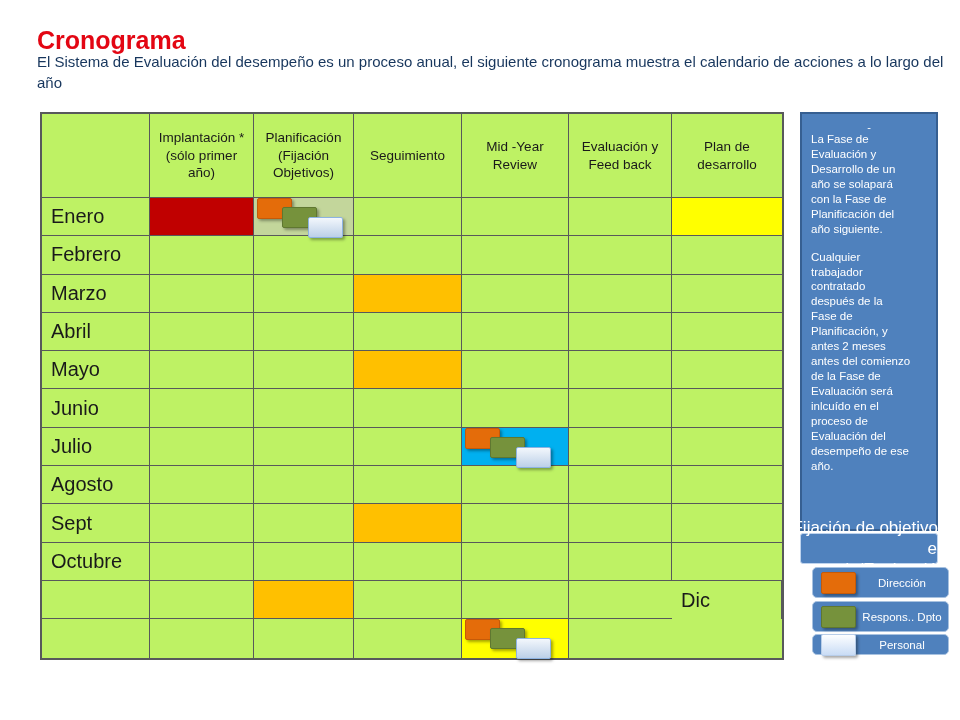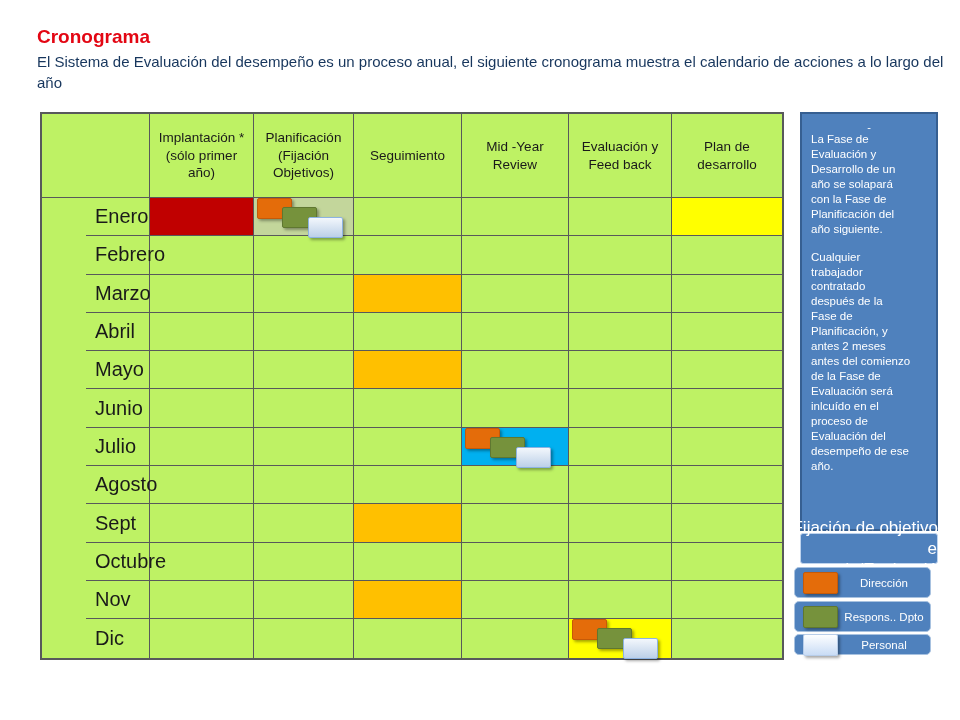--- a/index.html
+++ b/index.html
@@ -1,54 +1,54 @@
 <!DOCTYPE html>
 <html><head>
 <meta charset="utf-8">
 <style>
   html,body{margin:0;padding:0;background:#ffffff;}
   .slide{position:relative;width:960px;height:720px;background:#ffffff;overflow:hidden;
          font-family:"Liberation Sans", sans-serif;}
 
   
-  .title{position:absolute;left:37px;top:26px;font-size:19px;font-weight:bold;color:#E30613;}
+  .title{position:absolute;left:37px;top:26px;font-size:25px;font-weight:bold;color:#E30613;}
   .subtitle{position:absolute;left:37px;top:51px;width:908px;font-size:15px;line-height:1.42;color:#17365D;}
 
   
   .sched{position:absolute;left:40px;top:112px;display:grid;
          grid-template-columns:108px 104px 100px 108px 107px 103px 110px;
          grid-template-rows:84px repeat(12,38.3px);
          border:2px solid #58595B;background:#bef264;}
   .cell{position:relative;border-right:1.5px solid #58595B;border-bottom:1.5px solid #58595B;
         box-sizing:border-box;overflow:visible;}
   .cell.last-col{border-right:none;}
   .cell.last-row{border-bottom:none;}
   .hcell{display:flex;align-items:center;justify-content:center;text-align:center;
          font-size:13.5px;line-height:1.3;color:#1A1A1A;padding:2px 6px;}
-  .mcell{display:flex;align-items:center;font-size:20px;color:#1A1A1A;padding-left:9px;margin-left:44px;}
+  .mcell{display:flex;align-items:center;font-size:20px;color:#1A1A1A;padding-left:9px;}
 
   
   .cascade{position:absolute;left:0;top:0;width:100%;height:100%;}
   .cas{position:absolute;width:33px;height:19px;border-radius:2px;
        box-shadow:2px 2px 3px rgba(0,0,0,0.35);}
   .cas.or{left:3px;top:0;background:#E46C0A;border:1px solid #C55A08;}
   .cas.gr{left:28px;top:9px;background:#76923C;border:1px solid #5F7730;}
   .cas.bl{left:54px;top:19px;background:linear-gradient(#F3F7FC,#BCD0E8);border:1px solid #8DB3E2;}
 
   
   .side-note{position:absolute;left:800px;top:112px;width:138px;height:419px;box-sizing:border-box;
              background:#4F81BD;border:2px solid #365F91;color:#ffffff;
              font-size:11.5px;line-height:1.3;padding:6px 9px;}
   .note-dot{text-align:center;color:#ffffff;font-size:11px;height:12px;}
   .side-note p{margin:0 16px 13px 0;}
   .cascade-box{position:absolute;left:800px;top:533px;width:138px;height:31px;box-sizing:border-box;
                background:#4F81BD;border:1.5px solid #BFD4EE;border-radius:3px;
                display:flex;align-items:center;justify-content:center;text-align:right;
                color:#ffffff;font-size:17px;line-height:1.25;padding:2px;}
-  .legend-row{position:absolute;left:794px;width:137px;box-sizing:border-box;
+  .legend-row{position:absolute;left:812px;width:137px;box-sizing:border-box;
               background:#4F81BD;border:1.5px solid #A8C2E0;border-radius:5px;
               display:flex;align-items:center;padding-left:8px;}
   .legend-row .label{flex:1;text-align:center;color:#ffffff;font-size:11.5px;}
   .swatch{width:33px;height:20px;border-radius:2px;box-shadow:2px 2px 3px rgba(0,0,0,0.35);flex:0 0 auto;}
   .swatch.or{background:#E46C0A;border:1px solid #C55A08;}
   .swatch.gr{background:#76923C;border:1px solid #5F7730;}
   .swatch.bl{background:linear-gradient(#FDFEFF,#C9DCF5);border:1px solid #B7CDE9;}
   .lg-0{top:567px;height:31px;}
   .lg-1{top:601px;height:31px;}
   .lg-2{top:634px;height:21px;}
@@ -144,21 +144,20 @@
       <div class="cell"></div>
       <div class="cell"></div>
       <div class="cell last-col"></div>
       <div class="cell mcell">Octubre</div>
       <div class="cell"></div>
       <div class="cell"></div>
       <div class="cell"></div>
       <div class="cell"></div>
       <div class="cell"></div>
       <div class="cell last-col"></div>
-      <div class="cell mcell">Nov</div>
       <div class="cell"></div>
       <div class="cell"></div>
       <div class="cell" style="background: rgb(255, 192, 0);"></div>
       <div class="cell"></div>
       <div class="cell"></div>
       <div class="cell last-col"></div>
       <div class="cell mcell last-row">Dic</div>
       <div class="cell last-row"></div>
       <div class="cell last-row"></div>
       <div class="cell last-row"></div>

